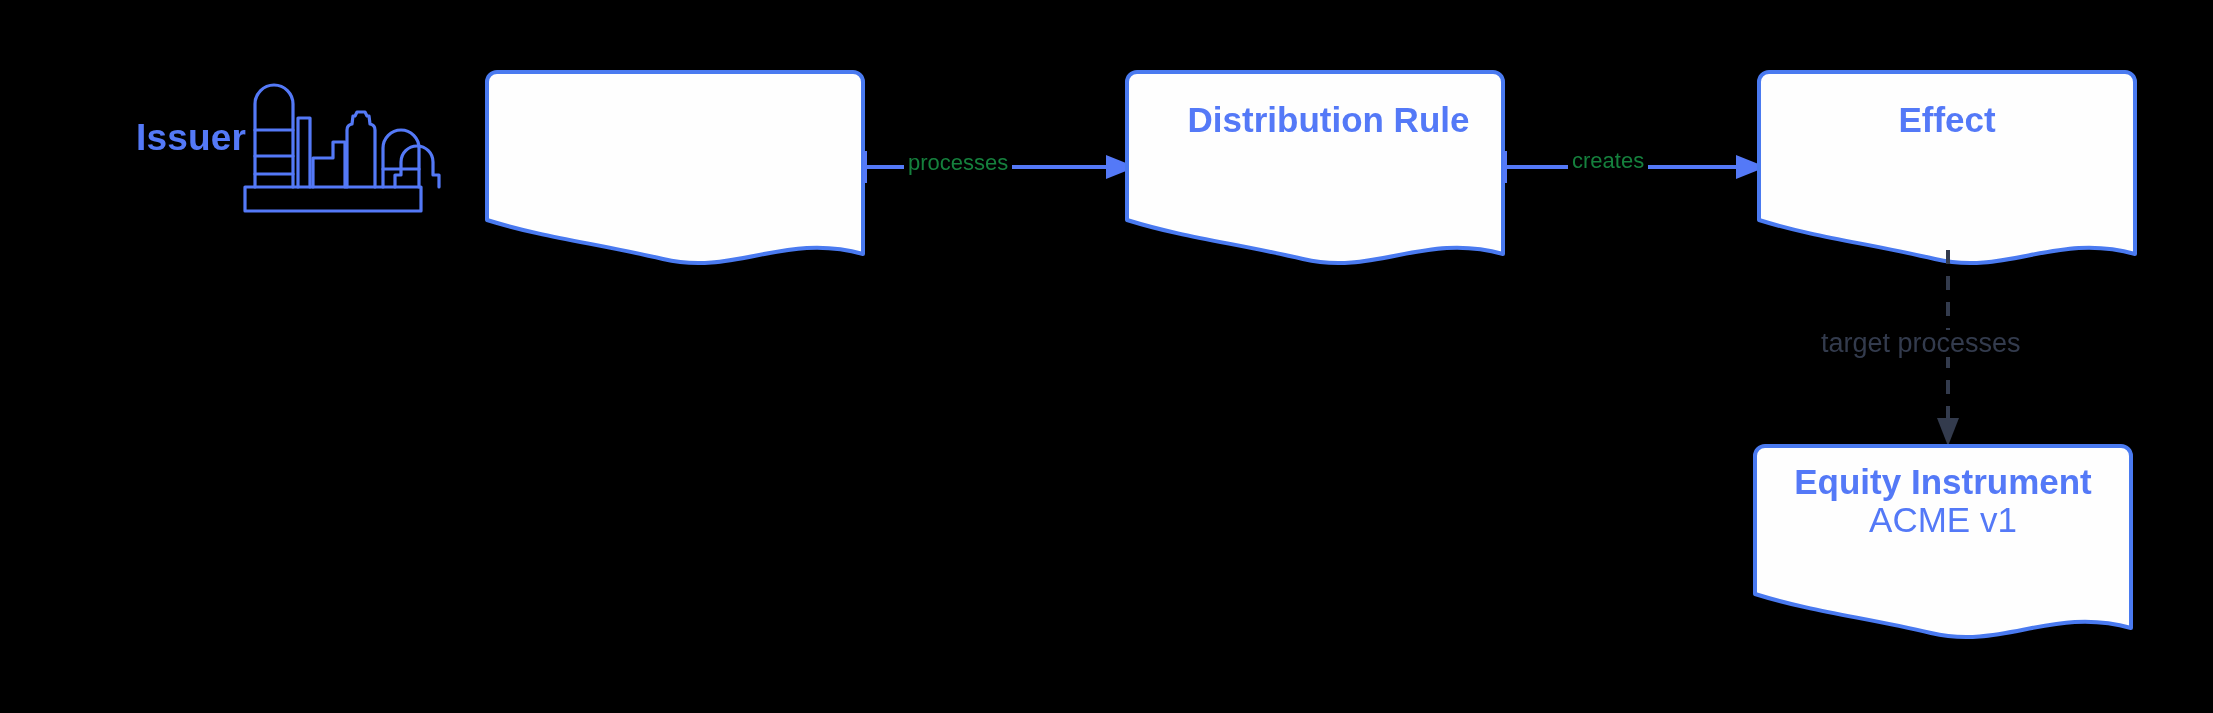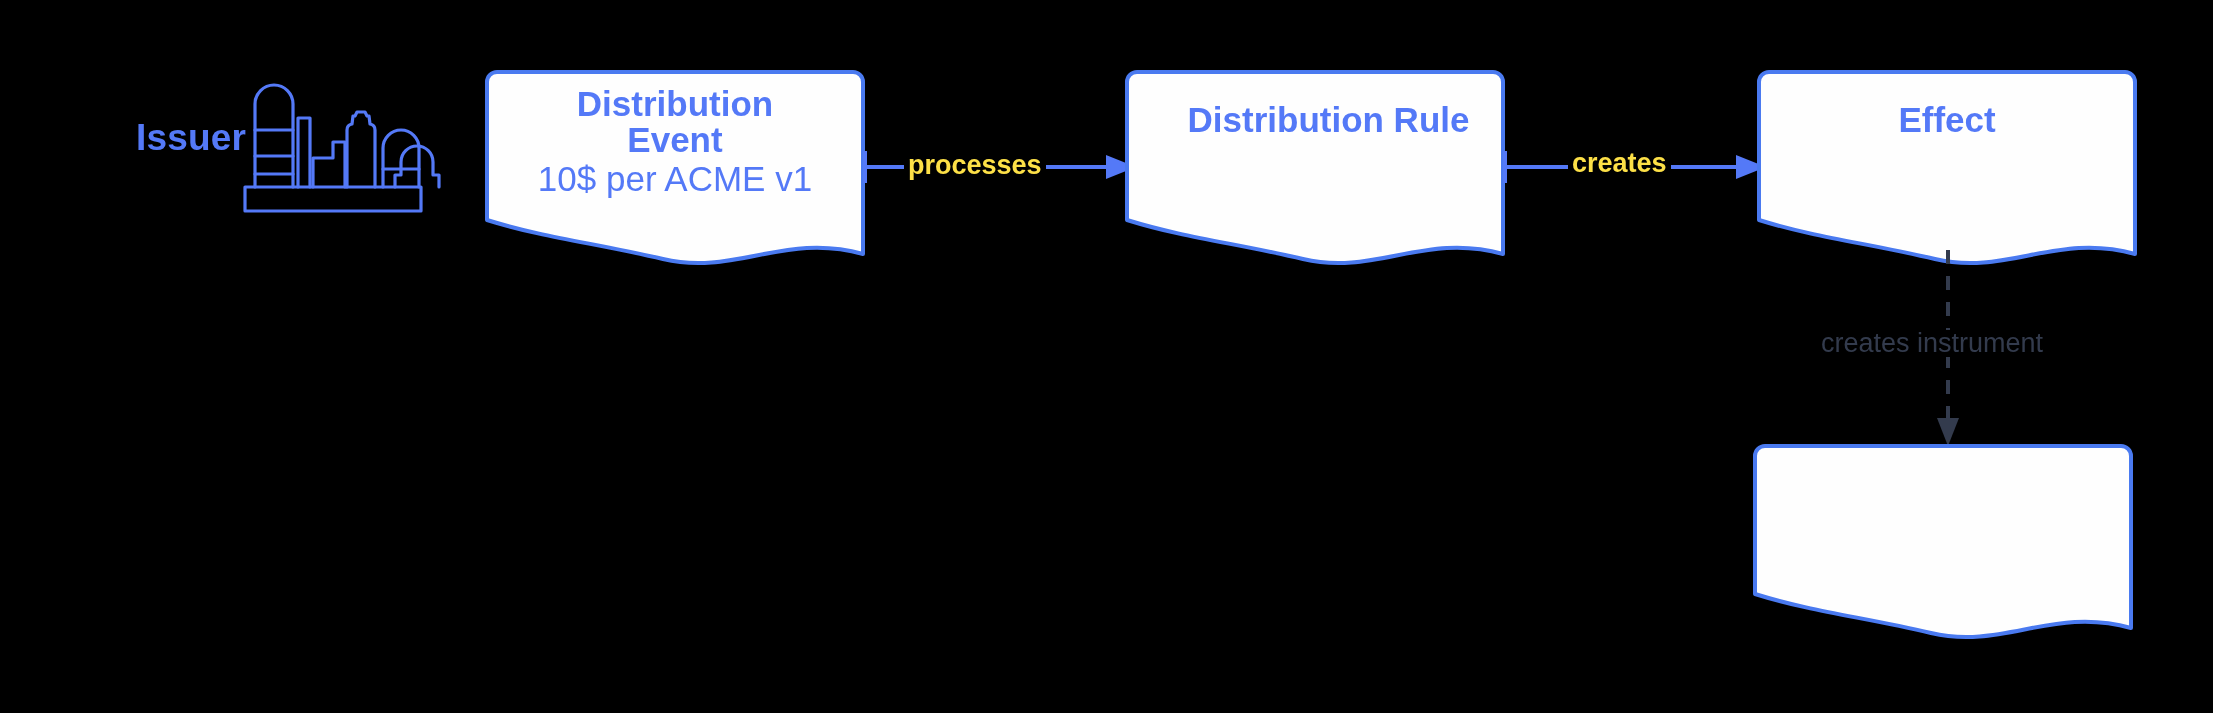--- a/index.html
+++ b/index.html
@@ -69,23 +69,23 @@
     white-space: pre-line;
   }
 
   
   .edge {
     position: absolute;
   }
   .edge svg { display: block; overflow: visible; }
   .edge-label {
     position: absolute;
-    font-size: 27px;
-    font-weight: bold;
-    color: #fde047;
+    font-size: 22px;
+    font-weight: normal;
+    color: #15803d;
     white-space: nowrap;
     background: #000000;
     padding: 0 4px;
     line-height: 1;
   }
   .edge-label.dashed-label {
     font-weight: normal;
     font-size: 27px;
     color: #333b4d;
   }
@@ -120,25 +120,20 @@
     </svg>
   </div>
 
   <div class="doc-node" style="left:485px; top:70px; width:380px; height:196px;">
     <svg viewBox="0 0 380 196" preserveAspectRatio="none">
       <path d="M12 2 H368 a10 10 0 0 1 10 10 V184
                C 300 162, 250 206, 178 189
                C 110 173, 60 168, 2 150
                V12 a10 10 0 0 1 10 -10 Z" fill="#fefefe" stroke="#4a7af0" stroke-width="4" stroke-linejoin="round"></path>
     </svg>
-    <div class="doc-text" style="top:16px;">
-      <div class="doc-title">Distribution
-Event</div>
-      <div class="doc-sub">10$ per ACME v1</div>
-    </div>
   </div>
 
   <div class="edge" style="left:862px; top:150px; width:278px; height:34px;">
     <svg width="278" height="34" viewBox="0 0 278 34">
       <line x1="2" y1="17" x2="244" y2="17" stroke="#5479f7" stroke-width="4"></line>
       <path d="M244 5 L274 17 L244 29 Z" fill="#5479f7"></path>
       <line x1="3" y1="1" x2="3" y2="33" stroke="#5479f7" stroke-width="4"></line>
     </svg>
     <div class="edge-label" style="left:42px; top:2px;">processes</div>
   </div>
@@ -177,26 +172,28 @@
       <div class="doc-sub"></div>
     </div>
   </div>
 
   <div class="edge" style="left:1930px; top:250px; width:36px; height:200px;">
     <svg width="36" height="200" viewBox="0 0 36 200">
       <line x1="18" y1="0" x2="18" y2="172" stroke="#333b4d" stroke-width="4" stroke-dasharray="14 12"></line>
       <path d="M7 168 L29 168 L18 196 Z" fill="#333b4d"></path>
     </svg>
   </div>
-  <div class="edge-label dashed-label" style="left:1817px; top:330px;">creates instrument</div>
+  <div class="edge-label dashed-label" style="left:1817px; top:330px;">target processes</div>
 
   <div class="doc-node" style="left:1753px; top:444px; width:380px; height:196px;">
     <svg viewBox="0 0 380 196" preserveAspectRatio="none">
       <path d="M12 2 H368 a10 10 0 0 1 10 10 V184
                C 300 162, 250 206, 178 189
                C 110 173, 60 168, 2 150
                V12 a10 10 0 0 1 10 -10 Z" fill="#fefefe" stroke="#4a7af0" stroke-width="4" stroke-linejoin="round"></path>
     </svg>
     <div class="doc-text" style="top:20px;">
+      <div class="doc-title">Equity Instrument</div>
+      <div class="doc-sub">ACME v1</div>
     </div>
   </div>
 
 </div>
 
 </body></html>

